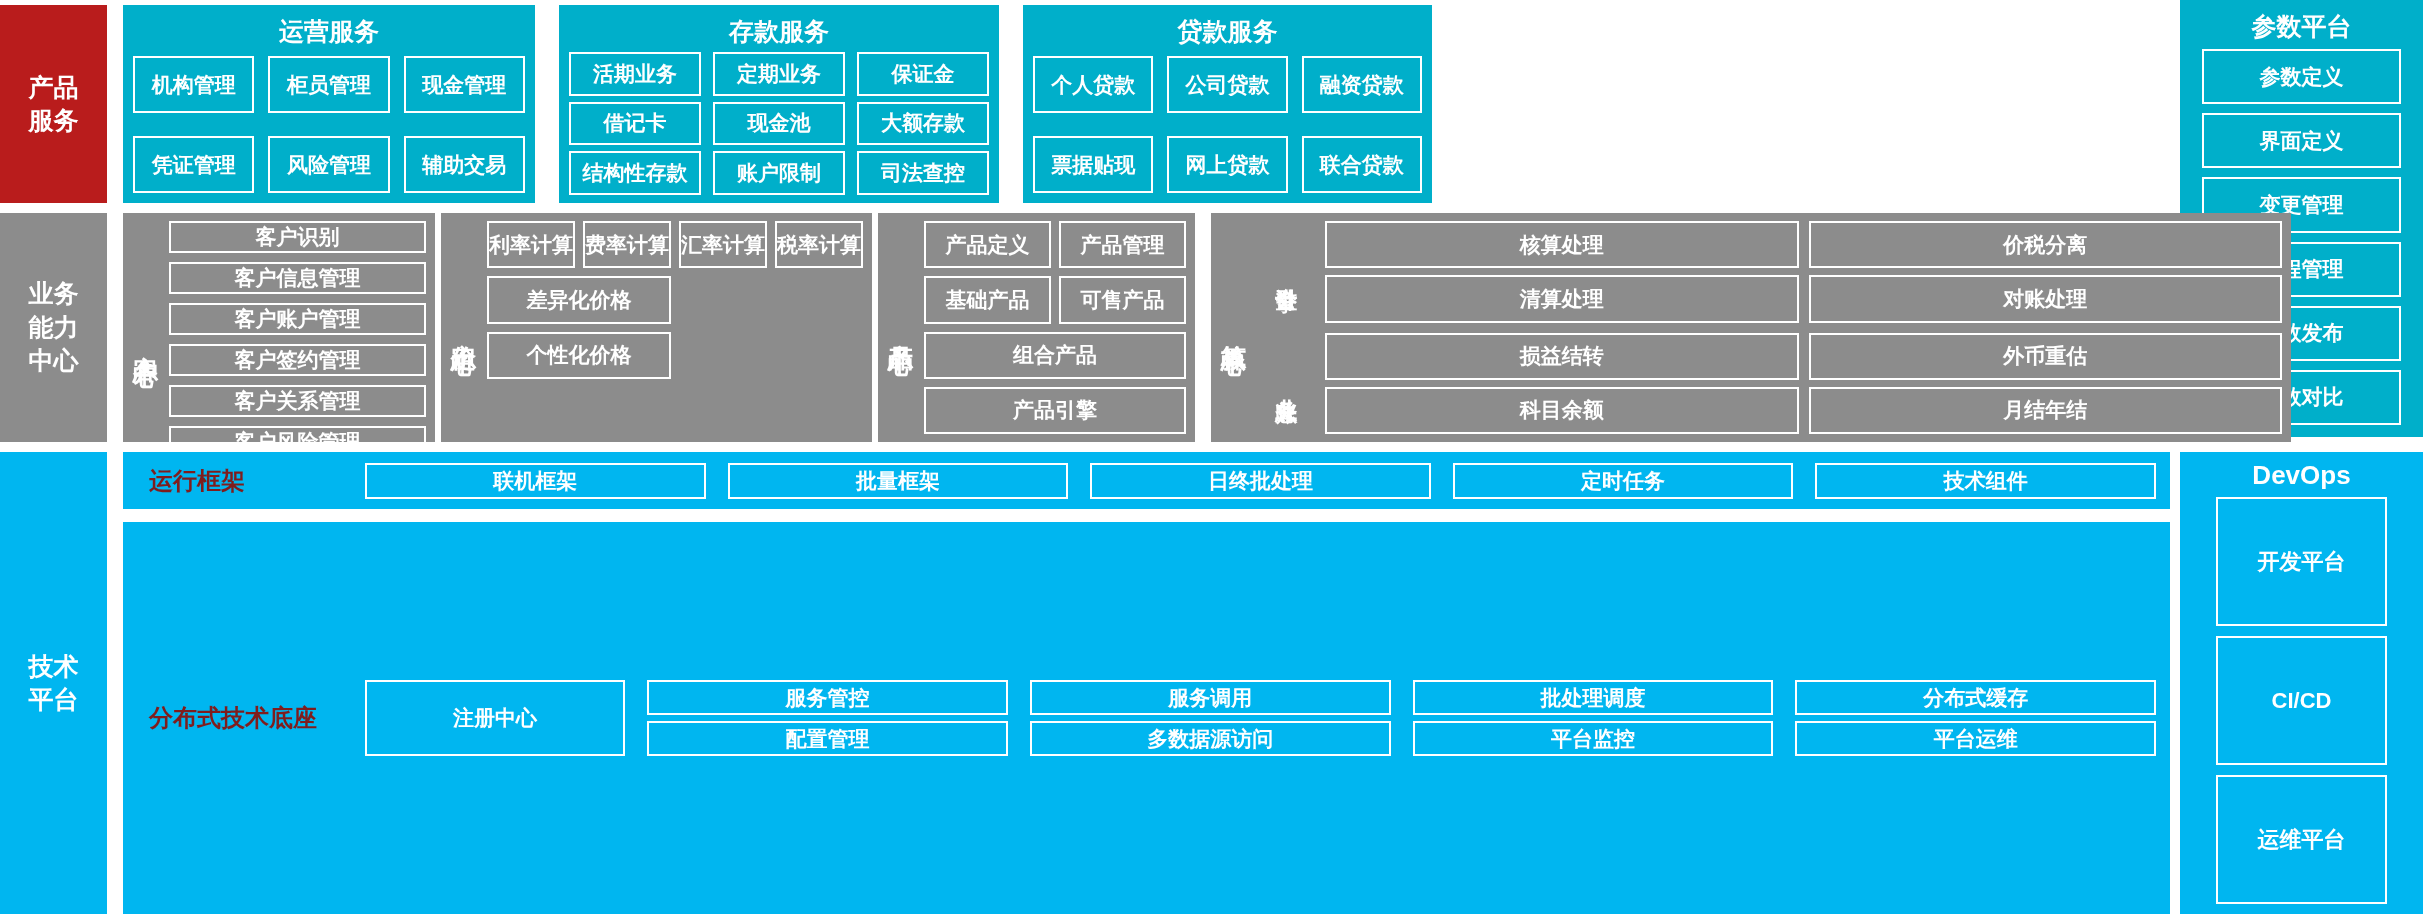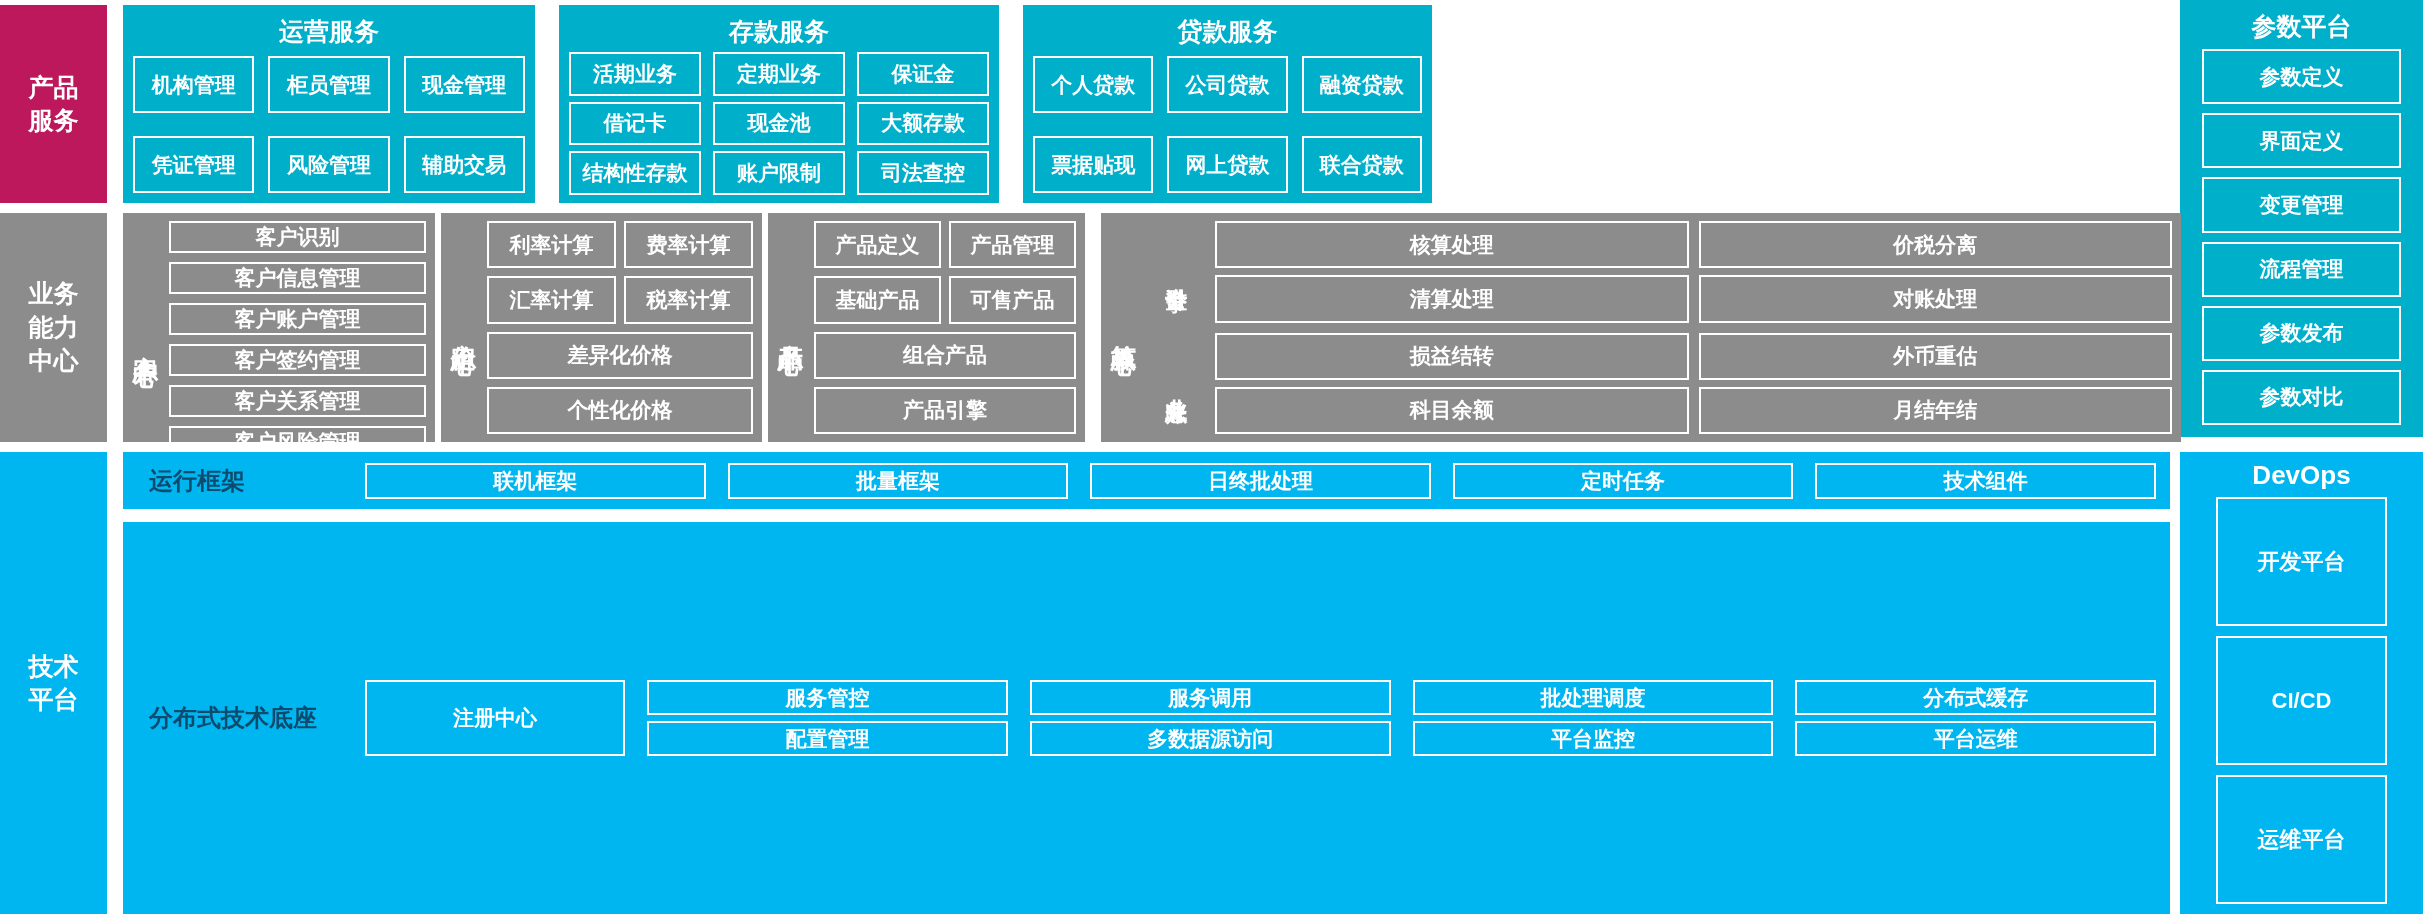--- a/index.html
+++ b/index.html
@@ -17,21 +17,21 @@
     background: #ffffff;
   }
 
   
   .band {
     position: absolute;
     display: flex;
     align-items: stretch;
   }
   .layer-label {
-    background: #be185d;
+    background: #b91c1c;
     color: #ffffff;
     font-size: 25px;
     font-weight: bold;
     line-height: 1.34;
     text-align: center;
     display: flex;
     flex-direction: column;
     align-items: center;
     justify-content: center;
     flex: 0 0 auto;
@@ -142,21 +142,21 @@
   #customer-grid {
     flex: 1 1 auto;
     display: grid;
     grid-template-columns: 1fr;
     grid-template-rows: repeat(3, 1fr);
     gap: 9px 8px;
   }
   #pricing-grid {
     flex: 1 1 auto;
     display: grid;
-    grid-template-columns: 1fr 1fr;
+    grid-template-columns: 1fr 1fr 1fr 1fr;
     grid-template-rows: repeat(4, 1fr);
     gap: 8px 8px;
   }
   #pricing-grid .wide { grid-column: 1 / span 2; }
   #productc-grid {
     flex: 1 1 auto;
     display: grid;
     grid-template-columns: 1fr 1fr;
     grid-template-rows: repeat(4, 1fr);
     gap: 8px 8px;
@@ -184,21 +184,21 @@
   .tech-row {
     background: #00b6f0;
     display: flex;
     align-items: center;
     padding: 0 14px;
   }
   #runtime-row { flex: 0 0 57px; }
   #base-row    { flex: 1 1 auto; }
 
   .tech-row-title {
-    color: #0c4a6e;
+    color: #7f1d1d;
     font-size: 24px;
     font-weight: bold;
     flex: 0 0 auto;
     padding-left: 12px;
   }
   #runtime-title { width: 228px; }
   #base-title    { width: 228px; }
 
   #runtime-cells {
     flex: 1 1 auto;

